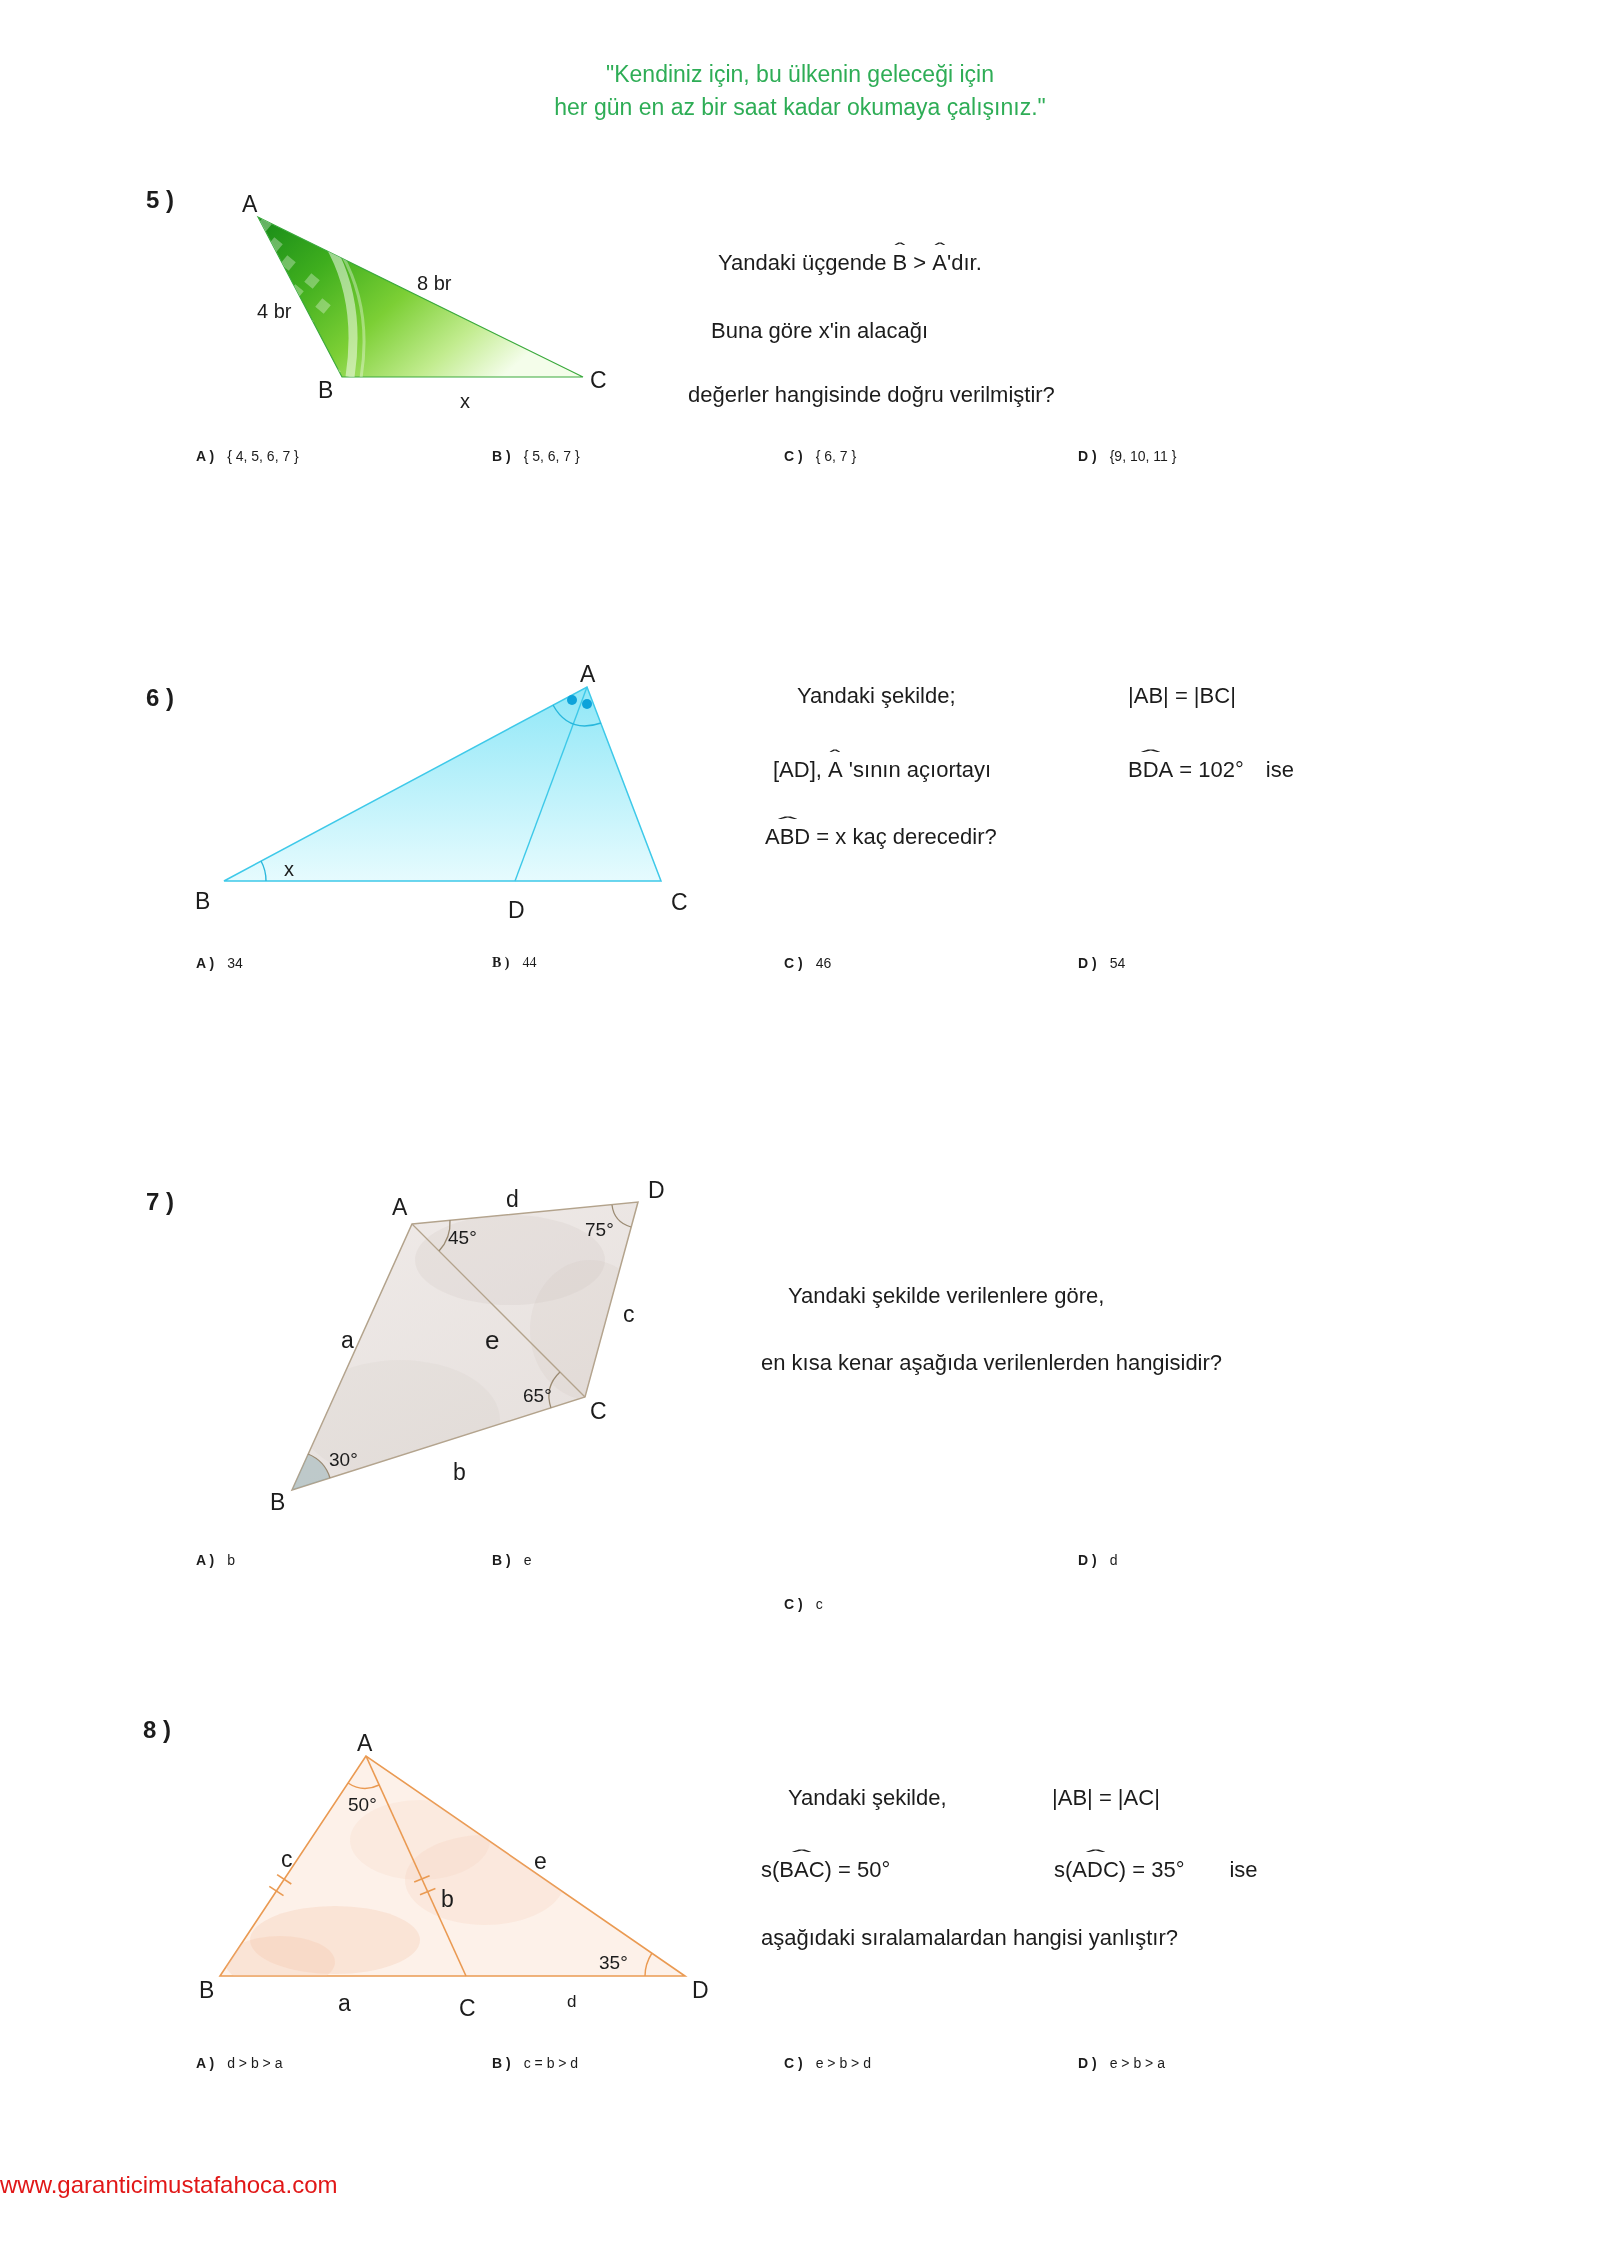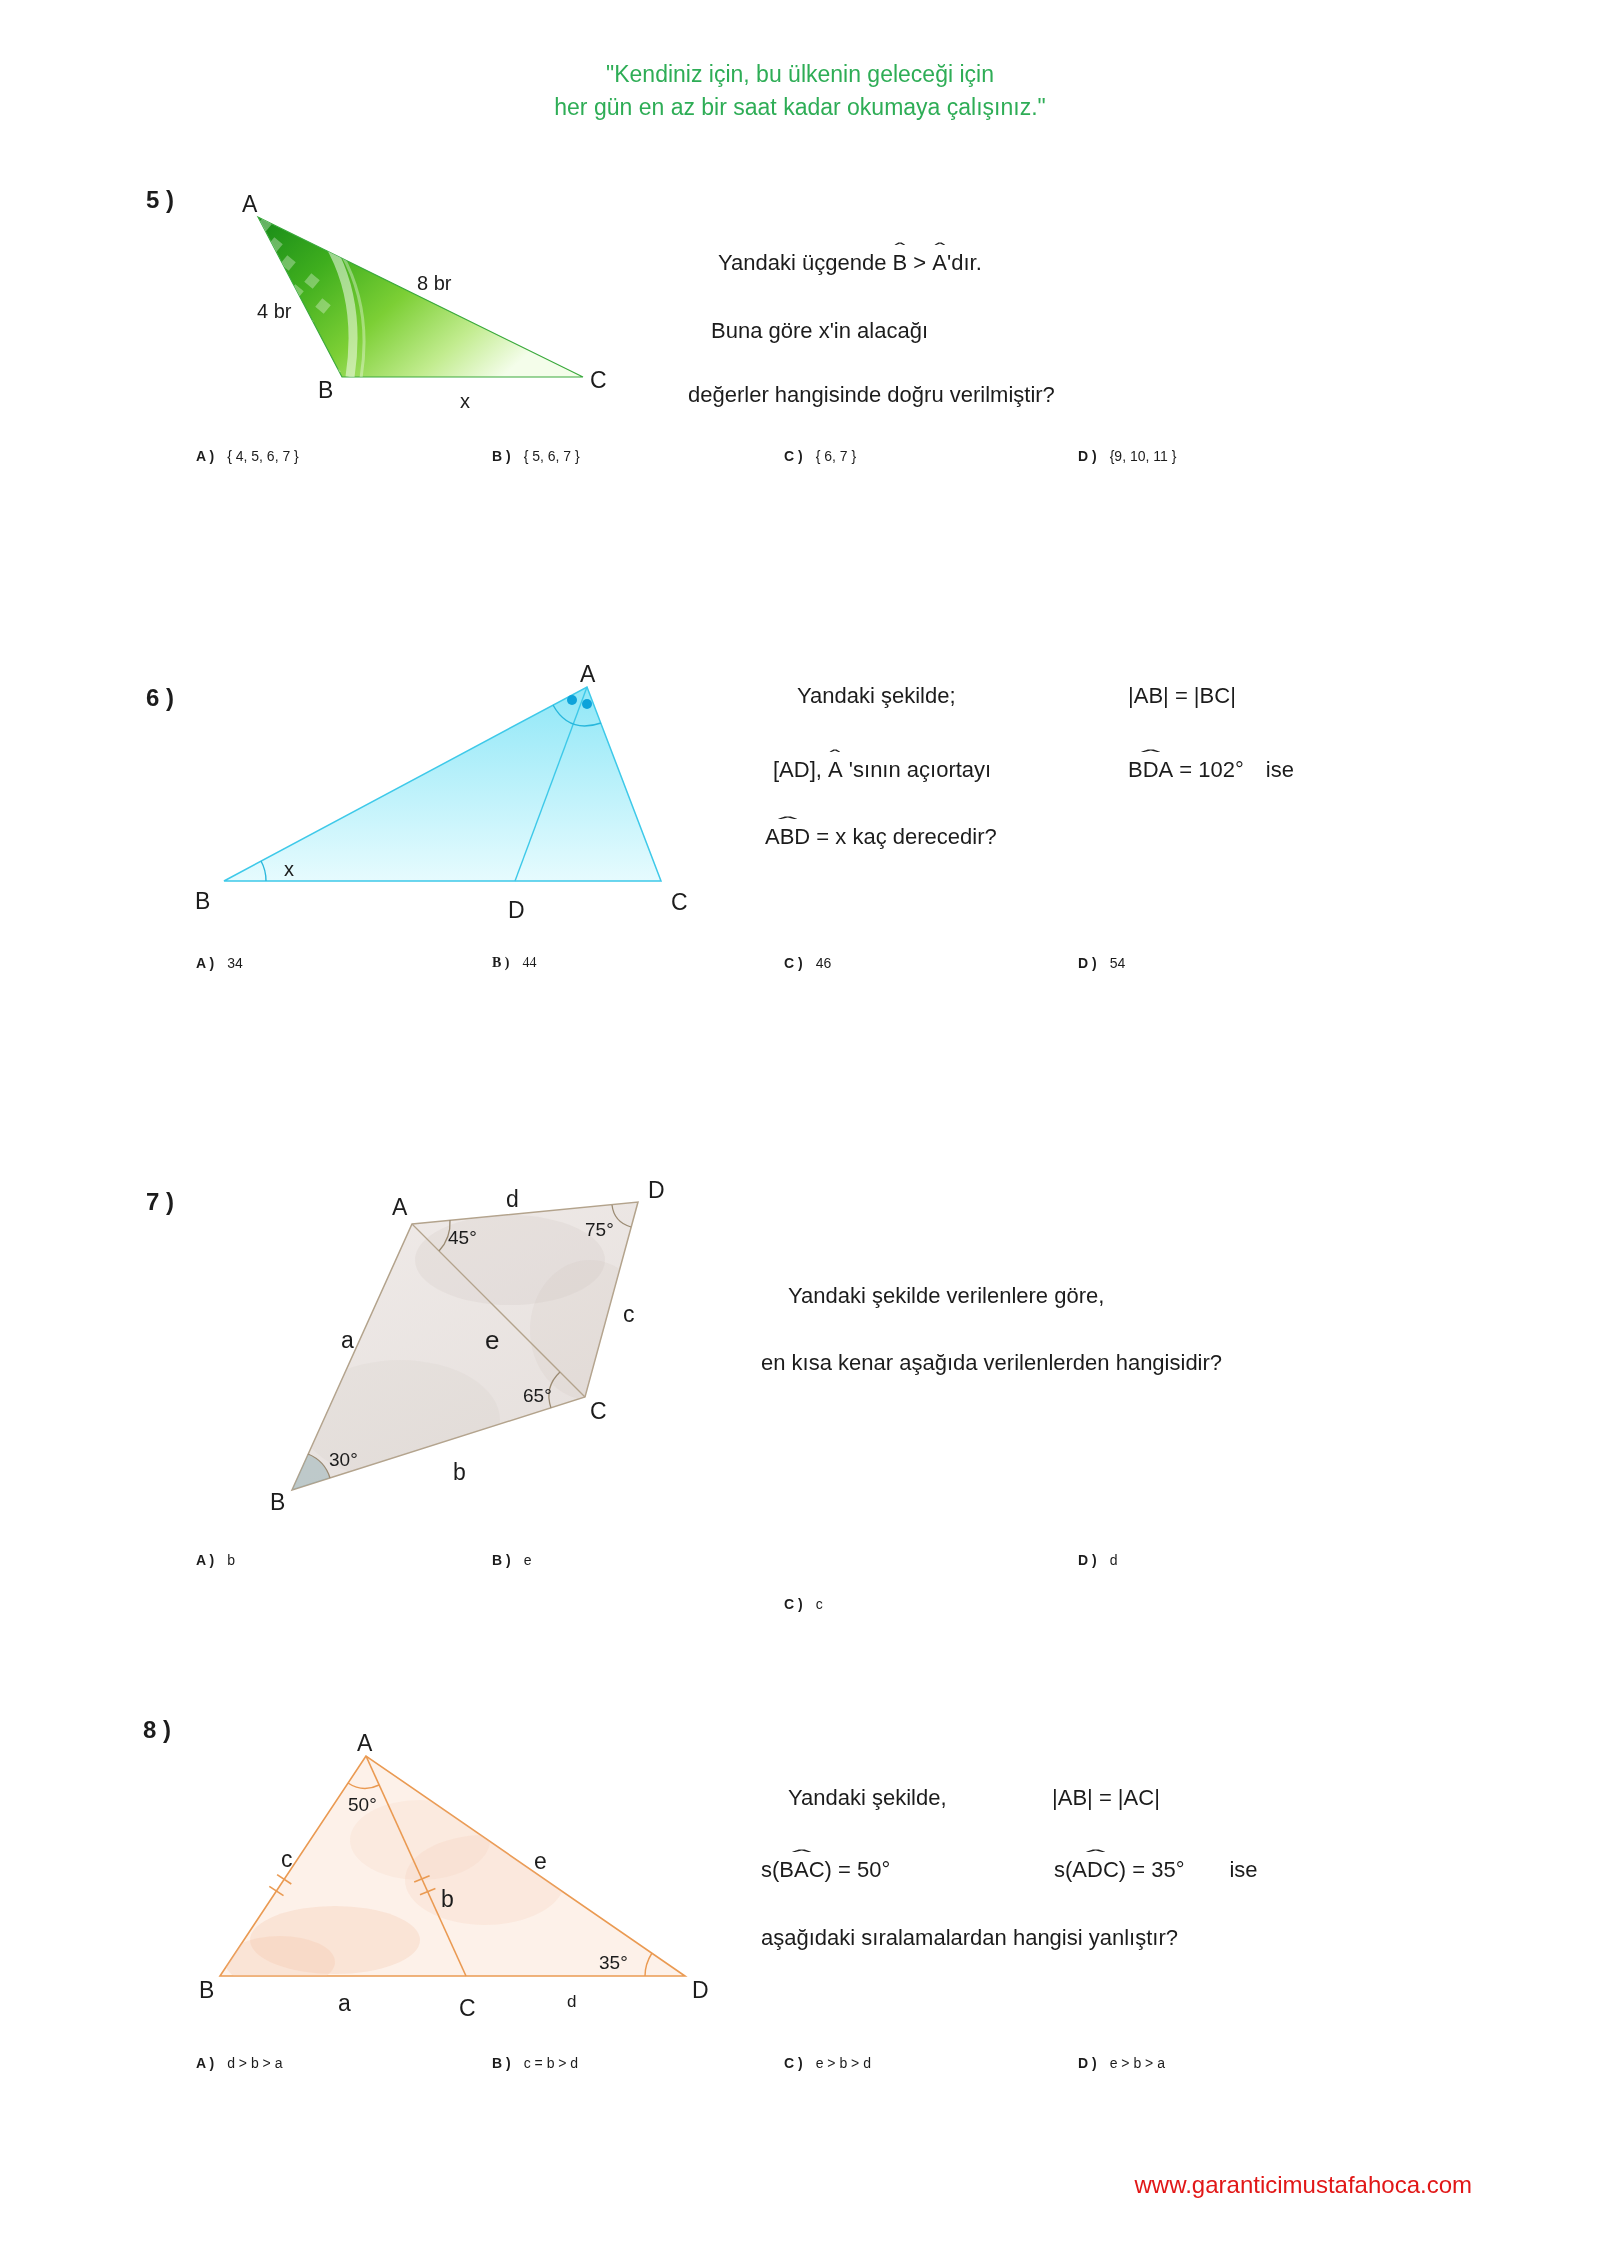--- a/index.html
+++ b/index.html
@@ -4,21 +4,21 @@
 <style>
   html,body{margin:0;padding:0;background:#9a9a9a;}
   .page{position:relative;width:1600px;height:2262px;background:#ffffff;
         font-family:"Liberation Sans",sans-serif;color:#1c1c1c;overflow:hidden;margin:0 auto;}
   .abs{position:absolute;white-space:pre;}
   .quote{left:0;width:1600px;text-align:center;font-size:23px;color:var(--quote-green,#2ead56);}
   .qnum{font-weight:bold;font-size:24px;}
   .qtext{font-size:22px;}
   .opt{font-size:14px;}
   .opt b{margin-right:13px;font-weight:bold;}
-  .footer{left:0;width:1472px;text-align:right;font-size:24px;color:var(--footer-red,#e11717);}
+  .footer{left:0;width:1472px;text-align:left;font-size:24px;color:var(--footer-red,#e11717);}
   .hat{position:relative;display:inline-block;}
   .hat::after{content:"ˆ";position:absolute;left:50%;top:-0.50em;transform:translateX(-50%) scaleX(1.7);
               font-size:0.85em;line-height:1;}
   .hatw::after{transform:translateX(-50%) scaleX(3.1);top:-0.46em;}
   svg{position:absolute;overflow:visible;}
   svg text{font-family:"Liberation Sans",sans-serif;fill:#1c1c1c;font-size:23px;}
   .lbl20{font-size:20px;} .lbl19{font-size:19px;} .lbl26{font-size:26px;} .lbl17{font-size:17px;}
   .st5{stroke:var(--q5-green,#3aa93c);} .st6{stroke:var(--q6-cyan,#3ec9e9);}
   .st7{stroke:var(--q7-tan,#b3a38c);} .st8{stroke:var(--q8-orange,#ea9a52);}
 </style>

